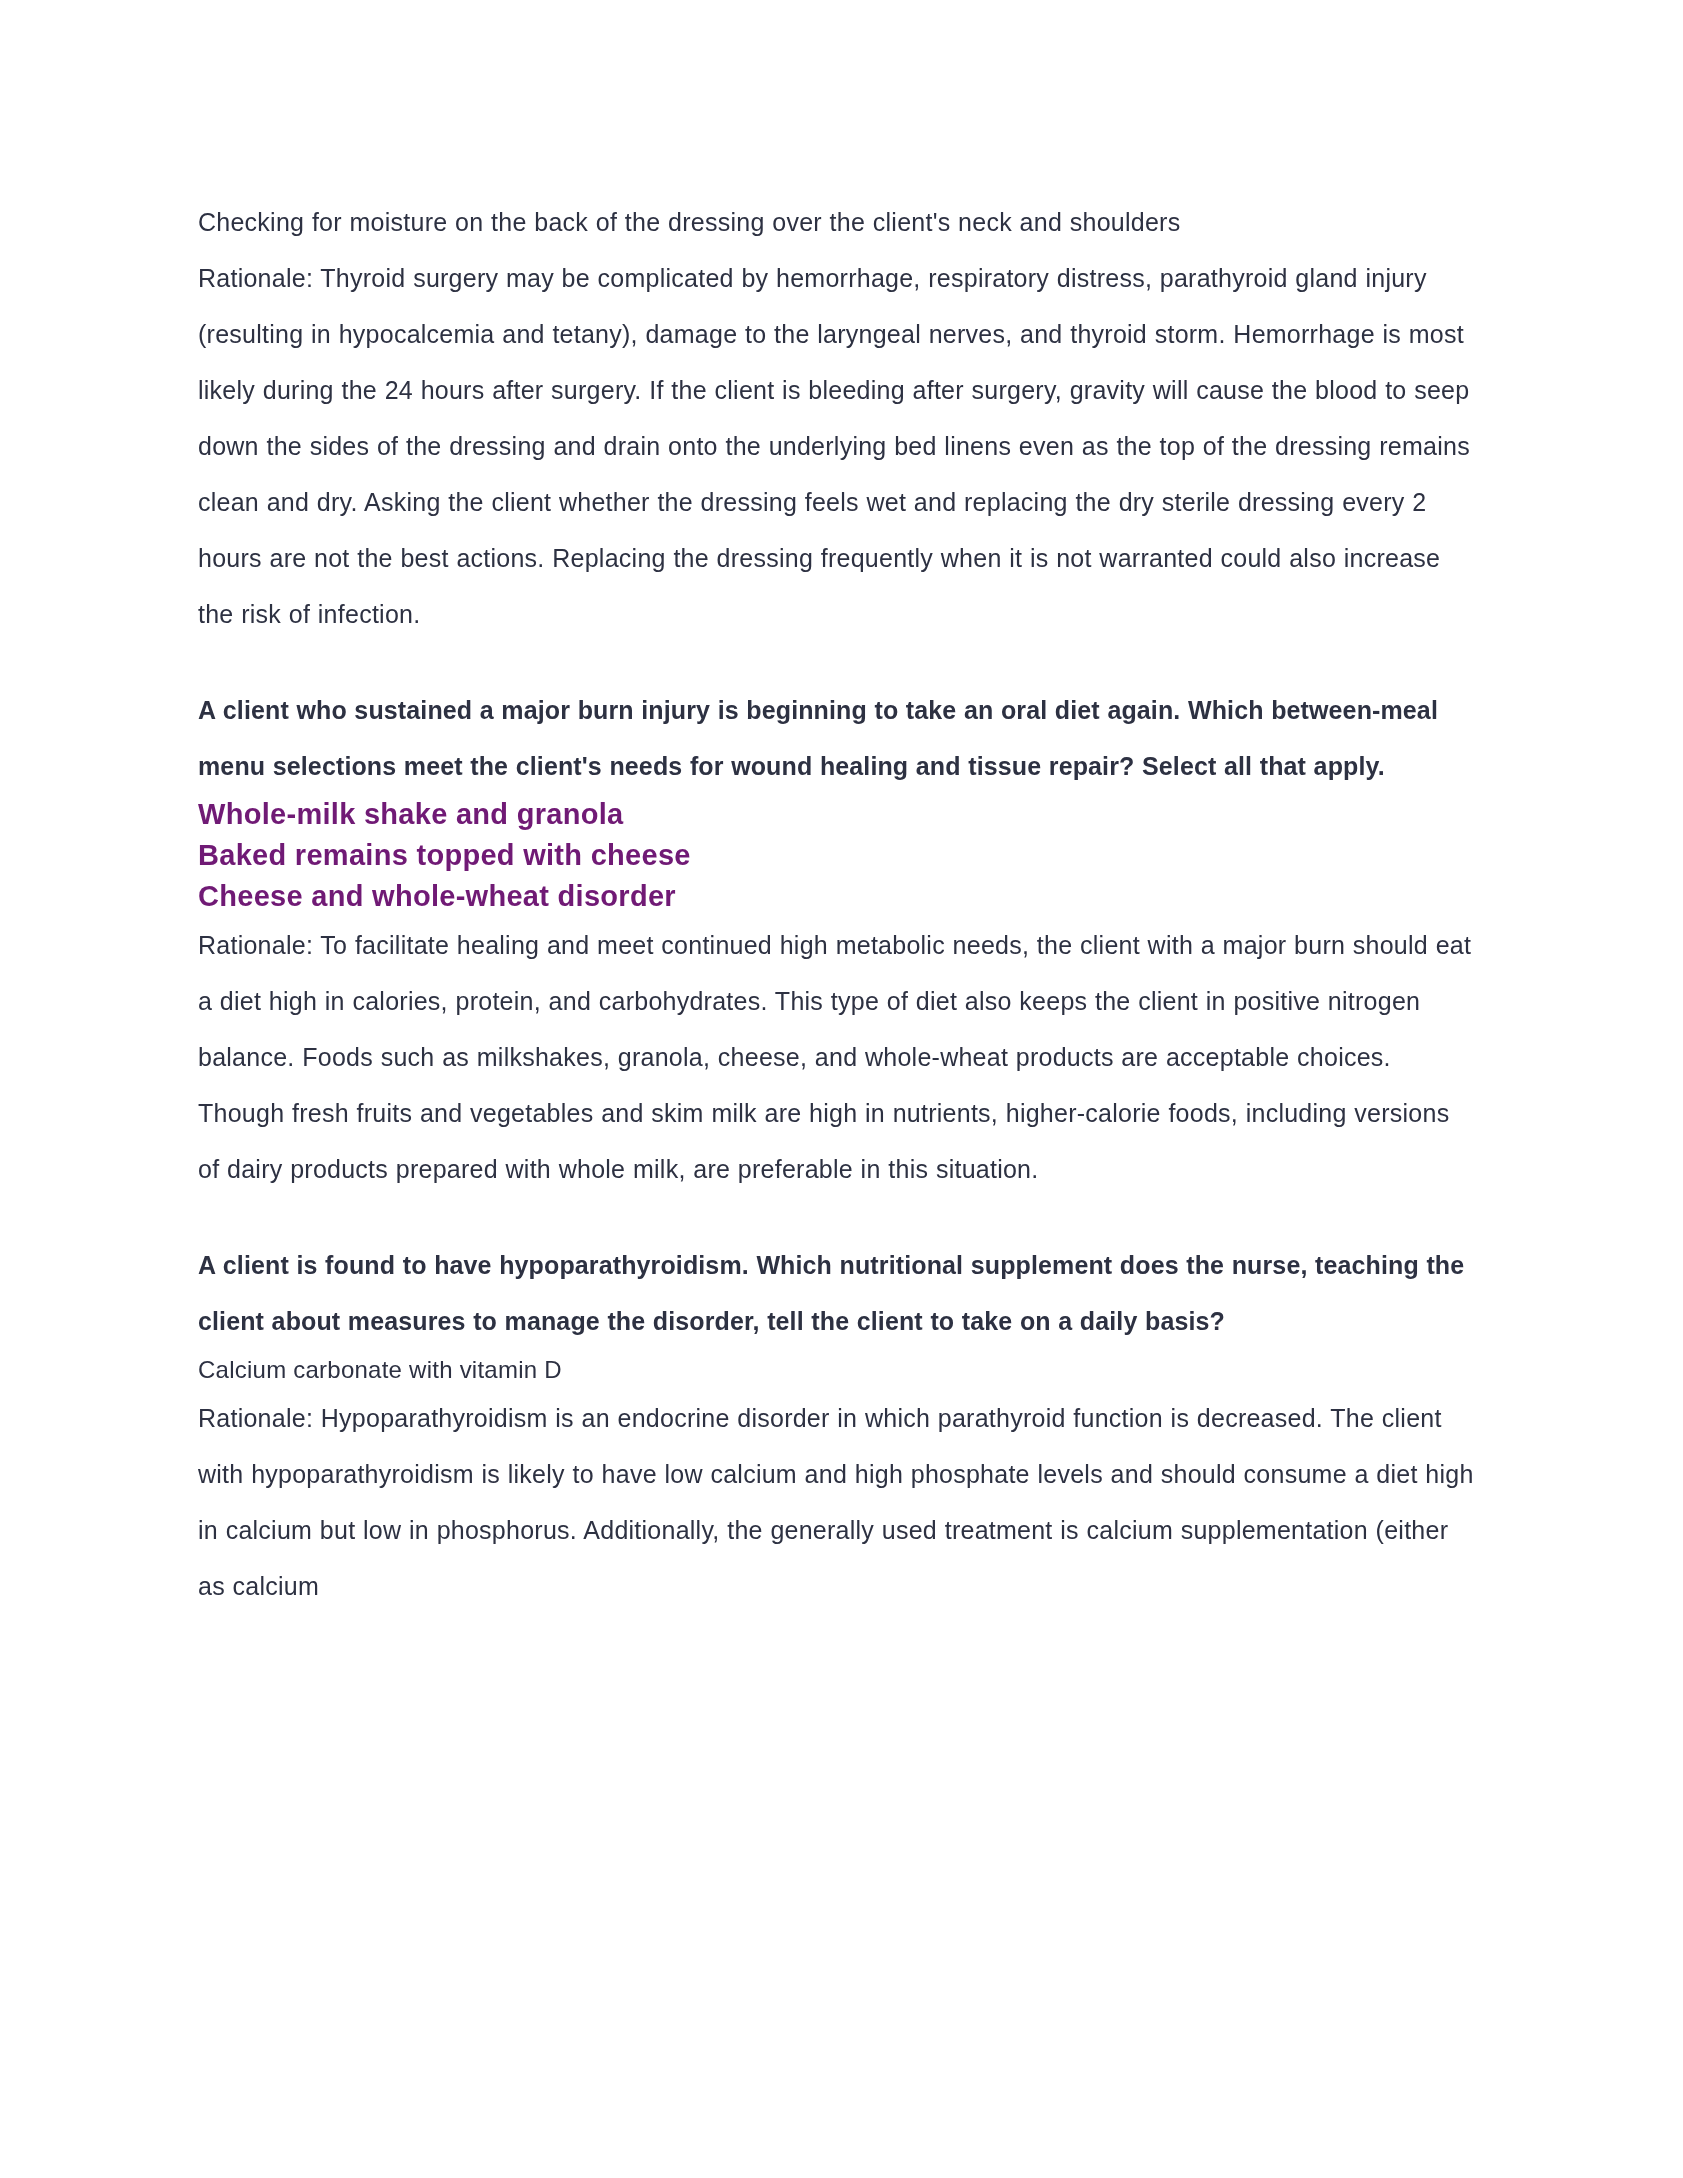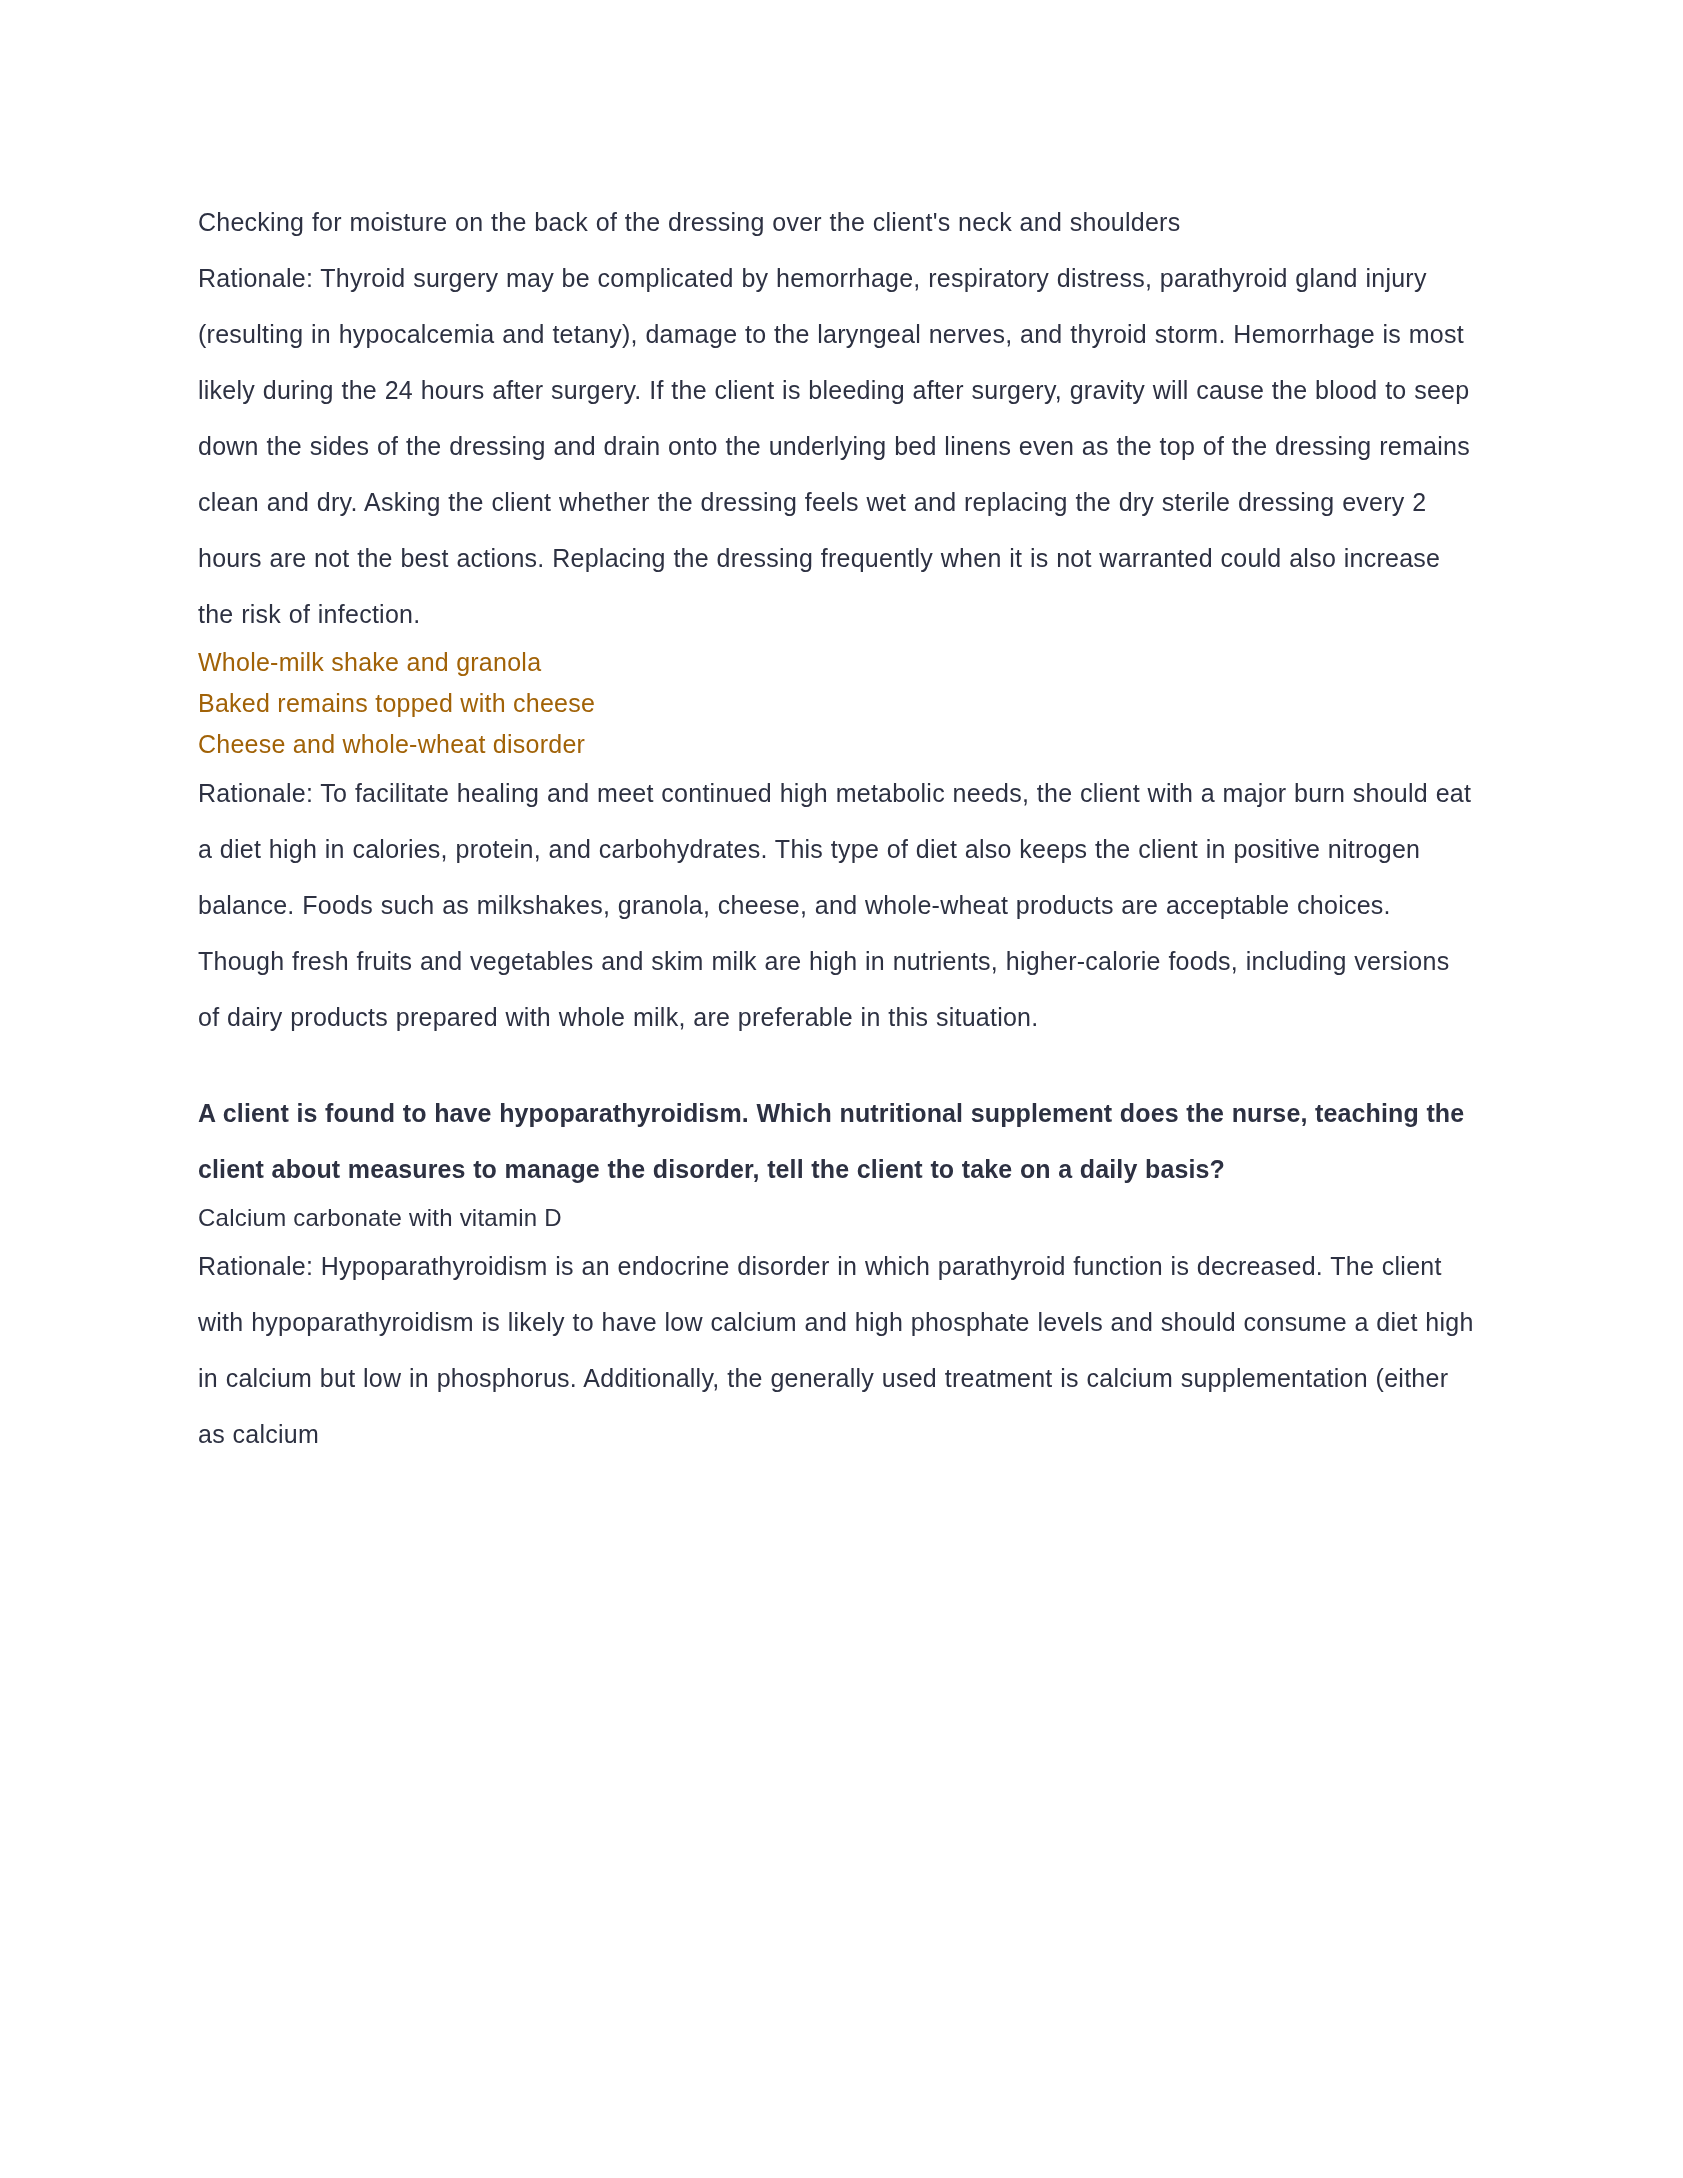--- a/index.html
+++ b/index.html
@@ -43,24 +43,24 @@
   }
   .block-gap-after-question {
     margin-top: 40px;
   }
   .options {
     margin: 0;
     padding: 0;
     list-style: none;
   }
   .options li {
-    color: #a16207;
-    font-size: 25px;
+    color: #701a75;
+    font-size: 29px;
     line-height: 41px;
-    font-weight: 400;
+    font-weight: 700;
     letter-spacing: 0.01em;
     margin: 0;
   }
   .option-line {
     color: #2d3142;
     font-size: 24px;
     line-height: 41px;
     font-weight: 400;
     letter-spacing: 0.01em;
     margin: 0;
@@ -72,20 +72,21 @@
 </head>
 <body>
 
 <div class="page">
   <div class="doc-body">
 
     <p class="para">Checking for moisture on the back of the dressing over the client's neck and shoulders</p>
 
     <p class="para rationale-tight">Rationale: Thyroid surgery may be complicated by hemorrhage, respiratory distress, parathyroid gland injury (resulting in hypocalcemia and tetany), damage to the laryngeal nerves, and thyroid storm. Hemorrhage is most likely during the 24 hours after surgery. If the client is bleeding after surgery, gravity will cause the blood to seep down the sides of the dressing and drain onto the underlying bed linens even as the top of the dressing remains clean and dry. Asking the client whether the dressing feels wet and replacing the dry sterile dressing every 2 hours are not the best actions. Replacing the dressing frequently when it is not warranted could also increase the risk of infection.</p>
 
+    <p class="para question block-gap-question">A client who sustained a major burn injury is beginning to take an oral diet again. Which between-meal menu selections meet the client's needs for wound healing and tissue repair? Select all that apply.</p>
 
     <ul class="options block-gap-after-question">
       <li>Whole-milk shake and granola</li>
       <li>Baked remains topped with cheese</li>
       <li>Cheese and whole-wheat disorder</li>
     </ul>
 
     <p class="para rationale-tight">Rationale: To facilitate healing and meet continued high metabolic needs, the client with a major burn should eat a diet high in calories, protein, and carbohydrates. This type of diet also keeps the client in positive nitrogen balance. Foods such as milkshakes, granola, cheese, and whole-wheat products are acceptable choices. Though fresh fruits and vegetables and skim milk are high in nutrients, higher-calorie foods, including versions of dairy products prepared with whole milk, are preferable in this situation.</p>
 
     <p class="para question block-gap-question">A client is found to have hypoparathyroidism. Which nutritional supplement does the nurse, teaching the client about measures to manage the disorder, tell the client to take on a daily basis?</p>

